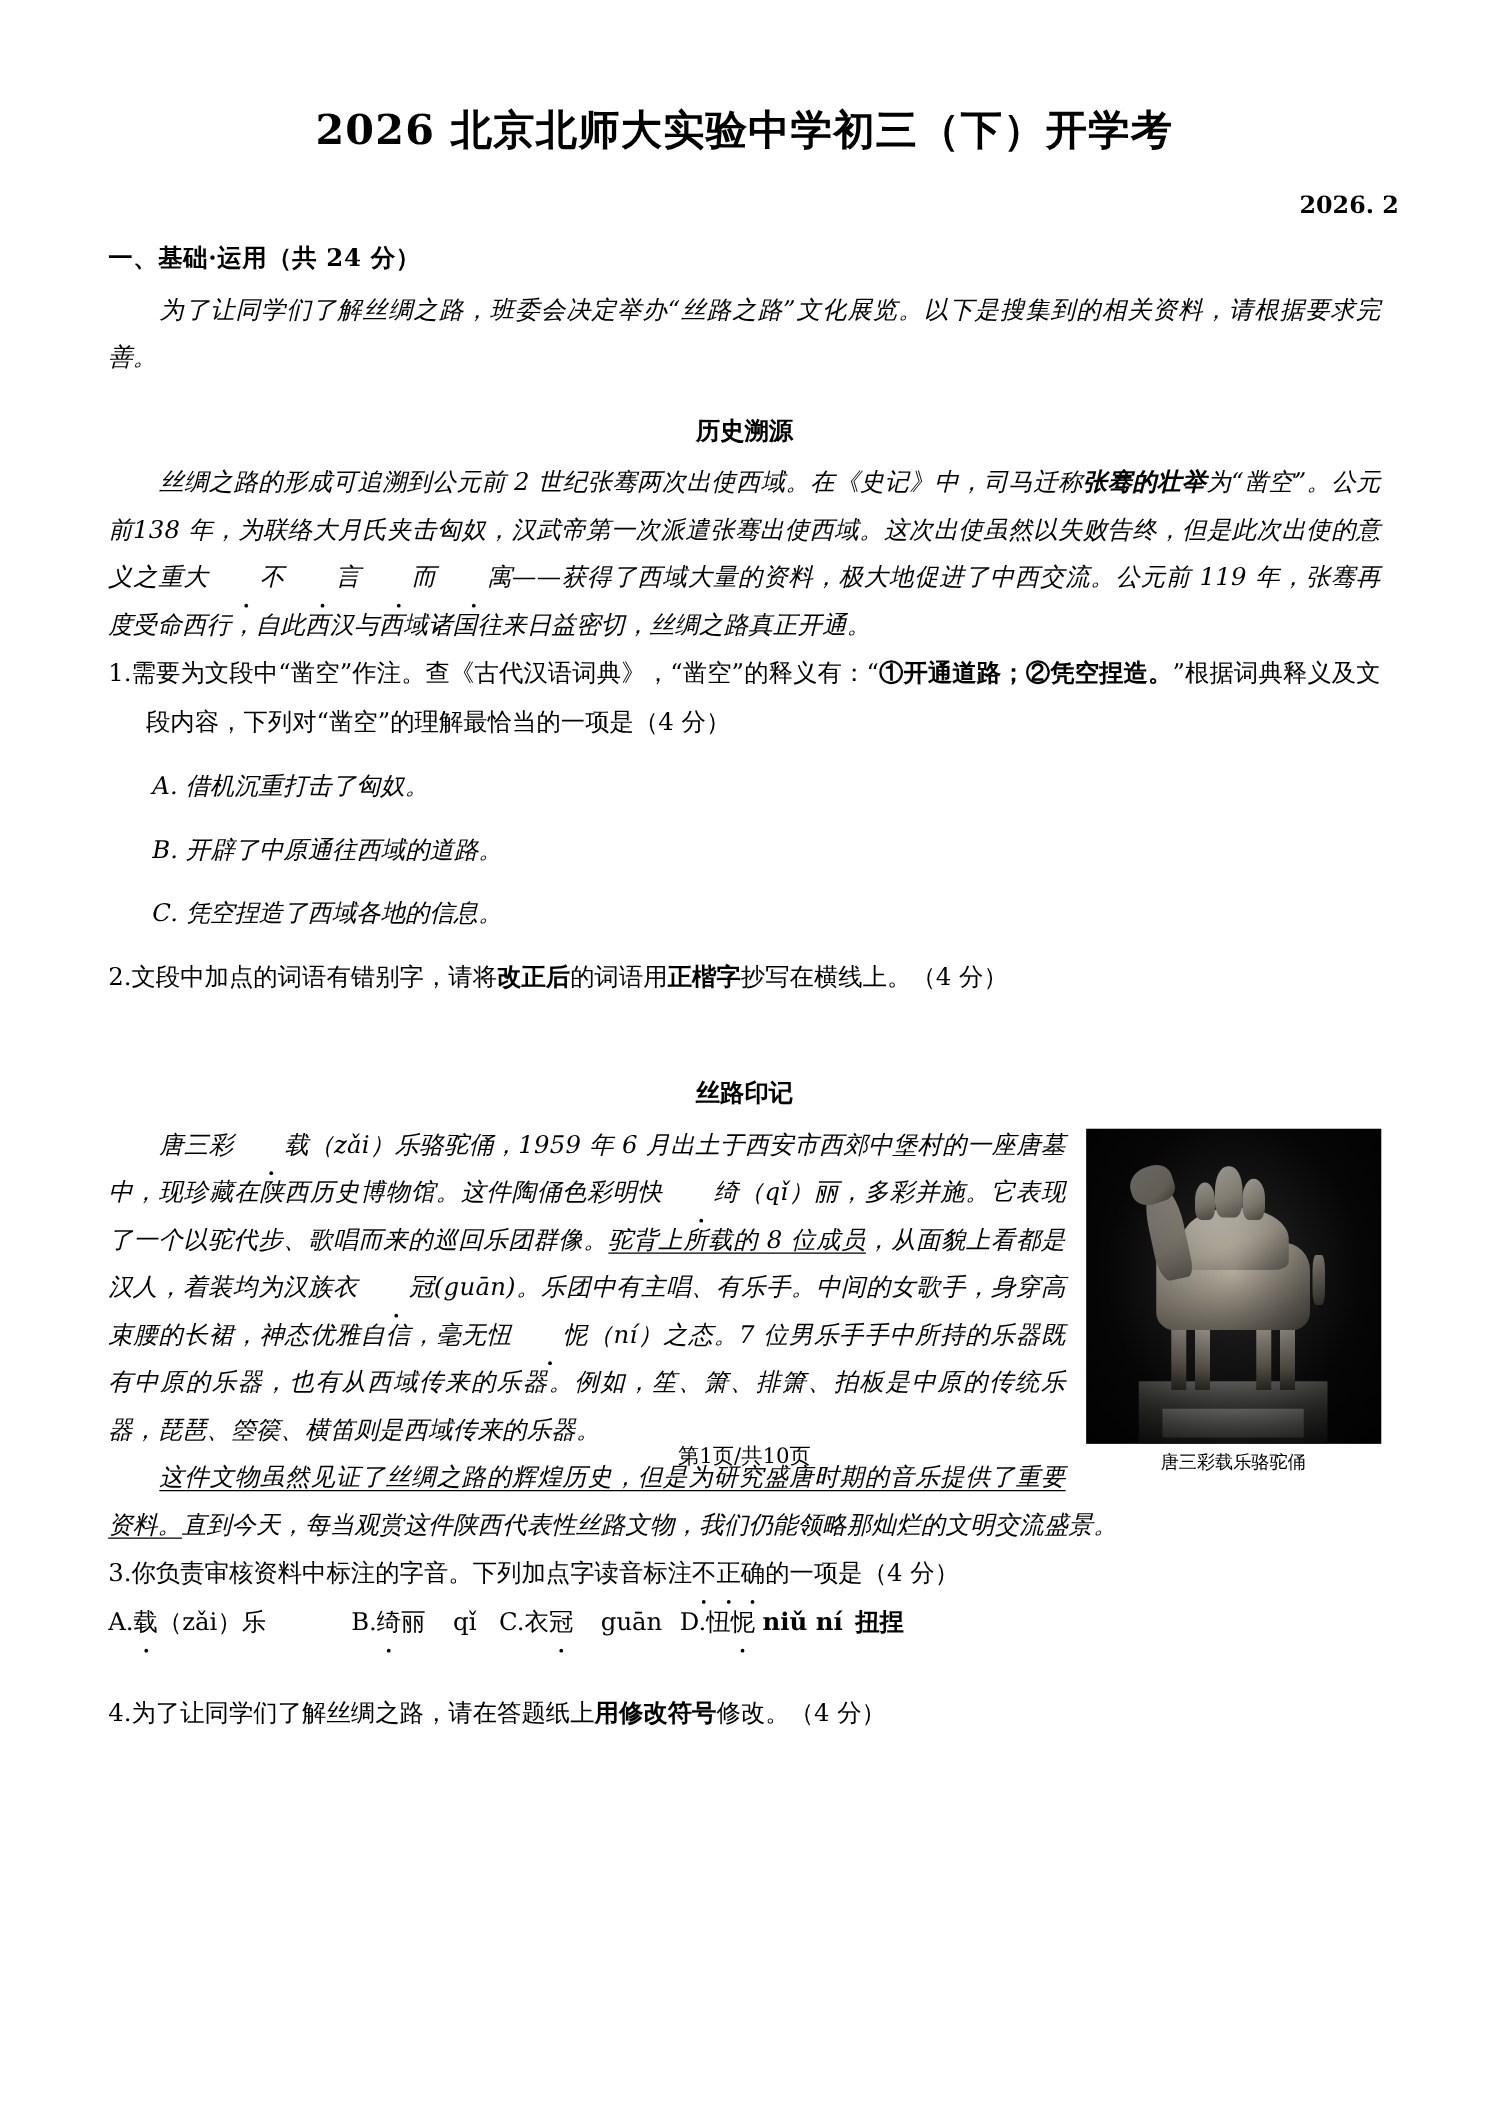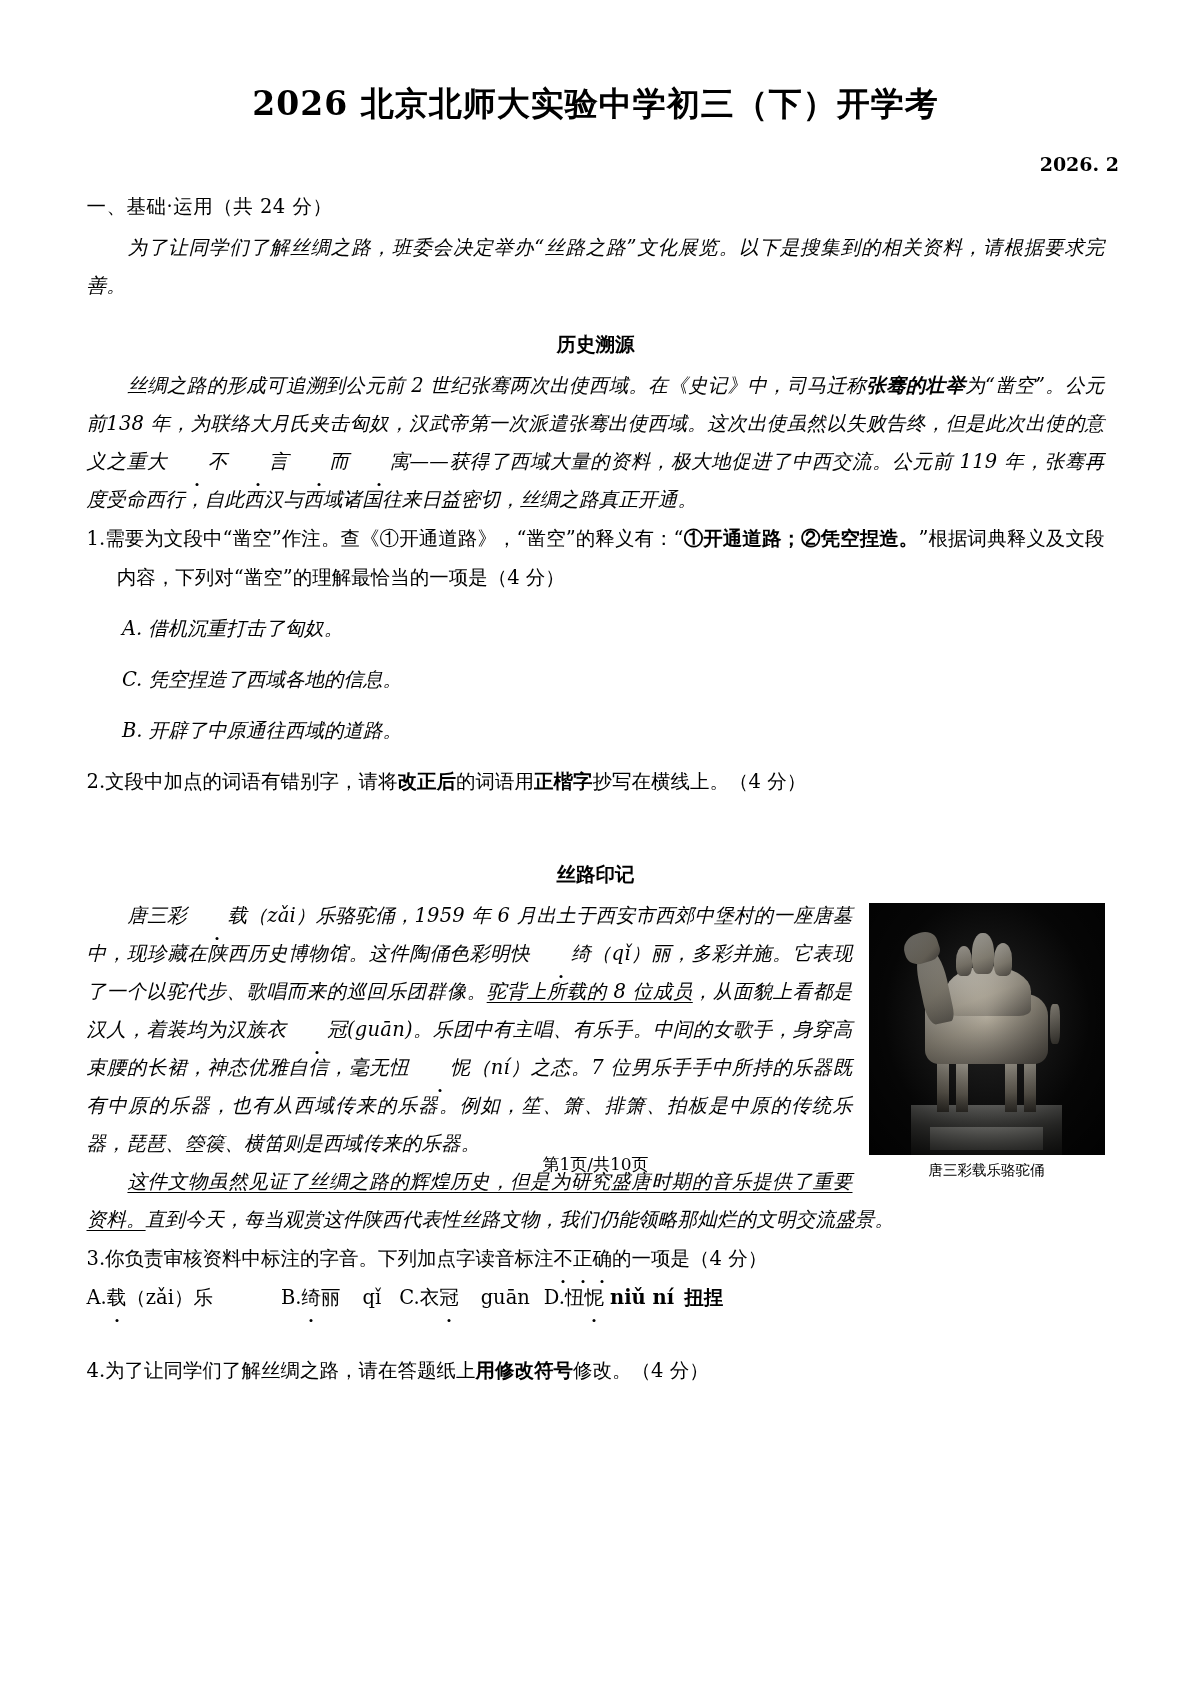--- a/index.html
+++ b/index.html
@@ -43,21 +43,21 @@
   .body-wrap {
     position:relative;
     margin:0 auto;
     width:1018px;
     padding-top:12px;
     box-sizing:border-box;
   }
 
   .sec-head {
     font-size:19.5px;
-    font-weight:400;
+    font-weight:700;
     margin:0 0 2px 0;
     line-height:40px;
     letter-spacing:0.5px;
   }
 
   .kai {
     font-family:"DejaVu Serif","Liberation Serif",serif;
     font-style:italic;
   }
 
@@ -226,25 +226,25 @@
     <div class="sec-head">一、基础·运用（共 24 分）</div>
 
     <p class="para indent kai">为了让同学们了解丝绸之路，班委会决定举办“丝路之路”文化展览。以下是搜集到的相关资料，请根据要求完善。</p>
 
     <div class="spacer-sm"></div>
 
     <div class="center-head">历史溯源</div>
 
     <p class="para indent kai"><span>丝绸之路的形成可追溯到公元前 2 世纪张骞两次出使西域。在《史记》中，司马迁称</span><b>张骞的壮举</b><span>为“凿空”。公元前138 年，为联络大月氏夹击匈奴，汉武帝第一次派遣张骞出使西域。这次出使虽然以失败告终，但是此次出使的意义之重大</span><span class="dotgrp"><span class="dot">不</span><span class="dot">言</span><span class="dot">而</span><span class="dot">寓</span></span><span>——获得了西域大量的资料，极大地促进了中西交流。公元前 119 年，张骞再度受命西行，自此西汉与西域诸国往来日益密切，丝绸之路真正开通。</span></p>
 
-    <p class="q hang"><span>1.</span><span>需要为文段中“凿空”作注。查《①开通道路》，“凿空”的释义有：“</span><b>①开通道路；②凭空捏造。</b><span>”根据词典释义及文段内容，下列对“凿空”的理解最恰当的一项是（4 分）</span></p>
+    <p class="q hang"><span>1.</span><span>需要为文段中“凿空”作注。查《古代汉语词典》，“凿空”的释义有：“</span><b>①开通道路；②凭空捏造。</b><span>”根据词典释义及文段内容，下列对“凿空”的理解最恰当的一项是（4 分）</span></p>
 
     <p class="opt kai">A. 借机沉重打击了匈奴。</p>
+    <p class="opt kai">B. 开辟了中原通往西域的道路。</p>
     <p class="opt kai">C. 凭空捏造了西域各地的信息。</p>
-    <p class="opt kai">B. 开辟了中原通往西域的道路。</p>
 
     <p class="q"><span>2.</span><span>文段中加点的词语有错别字，请将</span><b>改正后</b><span>的词语用</span><b>正楷字</b><span>抄写在横线上。（4 分）</span></p>
 
     <div class="spacer-lg"></div>
 
     <div class="center-head">丝路印记</div>
 
     <div class="fig">
       <span class="ph">
         <span class="plinth"></span>

